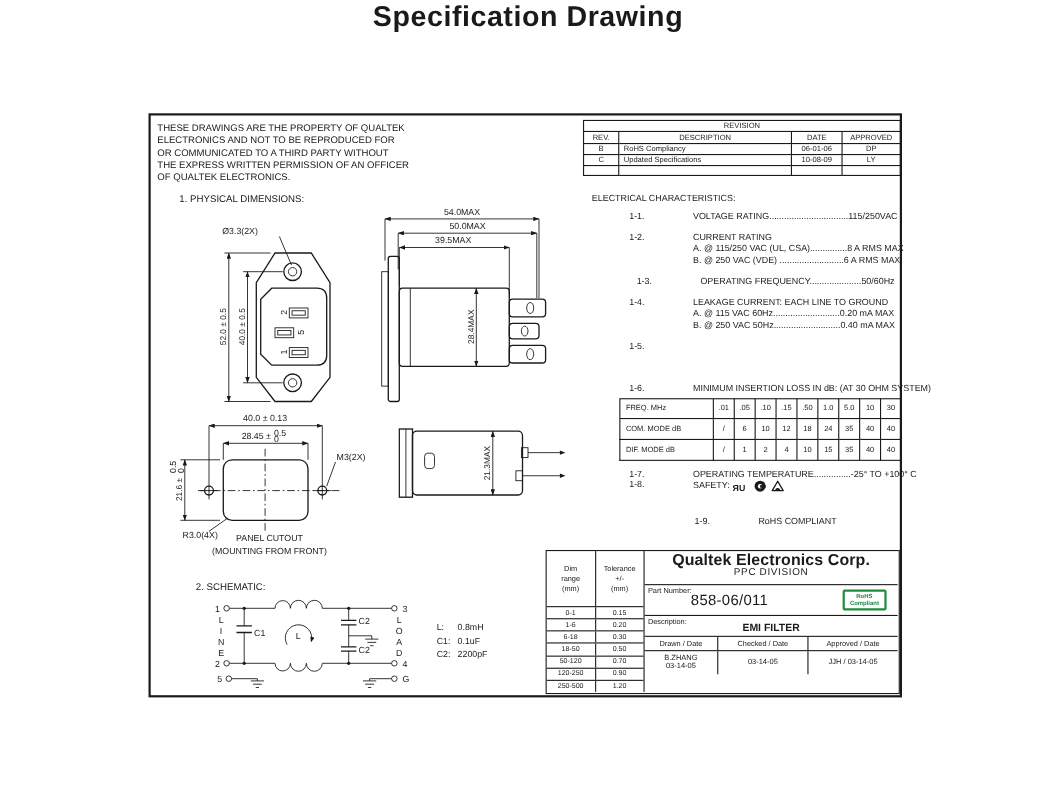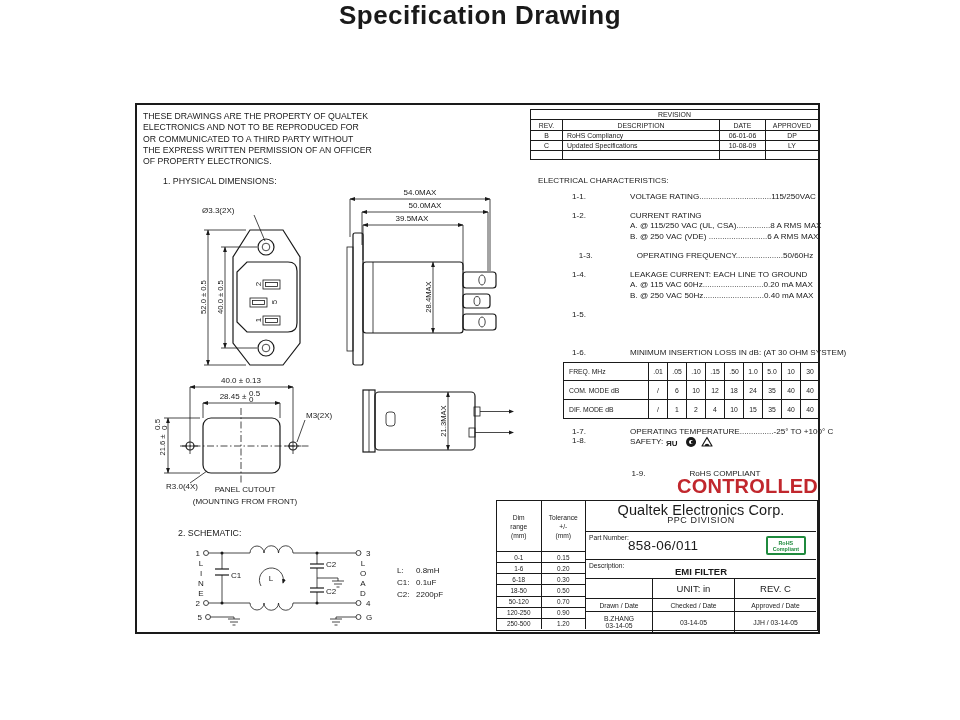--- a/index.html
+++ b/index.html
@@ -53,21 +53,21 @@
   #tol-head .hc { flex:1; display:flex; flex-direction:column; align-items:center; justify-content:center; line-height:9px; }
   #tol-head .hc:first-child { border-right:1px solid #1a1a1a; }
   #tol-rows { flex:1; display:flex; flex-direction:column; }
   #tol-rows .tr { flex:1; display:flex; border-bottom:1px solid #1a1a1a; }
   #tol-rows .tr:last-child { border-bottom:none; }
   #tol-rows .td { flex:1; display:flex; align-items:center; justify-content:center; font-size:6.4px; }
   #tol-rows .td:first-child { border-right:1px solid #1a1a1a; }
   #tb-main { position:absolute; left:89px; top:0; width:230px; height:128px; }
   .tb-row { position:relative; border-bottom:1px solid #1a1a1a; }
   #tb-company { height:30px; text-align:center; }
-  #tb-company .co { font-size:14.5px; font-weight:normal; letter-spacing:0.1px; margin-top:1px; }
+  #tb-company .co { font-size:14.5px; font-weight:bold; letter-spacing:0.1px; margin-top:1px; }
   #tb-company .dv { font-size:9px; font-weight:500; margin-top:-3px; letter-spacing:0.6px; }
   #tb-part { height:28px; }
   .small-label { position:absolute; left:3px; top:2px; font-size:6.7px; font-weight:500; }
   #tb-part .pn { position:absolute; left:42px; top:6px; font-size:13.5px; font-weight:500; letter-spacing:0.3px; }
   #rohs-badge { position:absolute; right:10px; top:4px; border:2px solid #1f8a3d; border-radius:2px;
                 padding:1.5px 5px; text-align:center; color:#1f8a3d; font-size:5.4px; font-weight:bold; line-height:6px; }
   #tb-desc { height:19px; }
   #tb-desc .dsc { position:absolute; left:0; right:0; top:6px; text-align:center; font-size:9.5px; font-weight:600; }
   #tb-unit { height:20px; display:flex; }
   #tb-unit .uc { display:flex; align-items:center; justify-content:center; font-size:9.5px; font-weight:500; }
@@ -92,21 +92,21 @@
 
   <div id="page-title" class="abs">Specification Drawing</div>
 
   <div id="frame" class="abs"></div>
 
   <div id="notice" class="abs">
     <div>THESE DRAWINGS ARE THE PROPERTY OF QUALTEK</div>
     <div>ELECTRONICS AND NOT TO BE REPRODUCED FOR</div>
     <div>OR COMMUNICATED TO A THIRD PARTY WITHOUT</div>
     <div>THE EXPRESS WRITTEN PERMISSION OF AN OFFICER</div>
-    <div>OF PROPERTY ELECTRONICS.</div>
+    <div>OF QUALTEK ELECTRONICS.</div>
   </div>
 
   <div id="rev-table" class="abs">
     <div class="r row0">
         <div class="c cl" style="width:289px;height:10px;">REVISION</div>
       </div>
     <div class="r">
       <div class="c cl rev-c0" style="height:11px;">REV.</div>
       <div class="c rev-c1" style="height:11px;">DESCRIPTION</div>
       <div class="c rev-c2" style="height:11px;">DATE</div>
@@ -364,21 +364,20 @@
       <div class="c num">2</div>
       <div class="c num">4</div>
       <div class="c num">10</div>
       <div class="c num">15</div>
       <div class="c num">35</div>
       <div class="c num">40</div>
       <div class="c num">40</div>
     </div>
   </div>
 
-  <div id="stamp" class="abs" style="color:#c1272d;">CONTROLLED</div>
 
   <div id="tblock" class="abs">
     <div id="tol">
       <div id="tol-head">
         <div class="hc">
           <div>Dim</div>
           <div>range</div>
           <div>(mm)</div>
         </div>
         <div class="hc">
@@ -427,25 +426,20 @@
         <div class="small-label">Part Number:</div>
         <div class="pn">858-06/011</div>
         <div id="rohs-badge">
           <div>RoHS</div>
           <div>Compliant</div>
         </div>
       </div>
       <div class="tb-row" id="tb-desc">
         <div class="small-label">Description:</div>
         <div class="dsc">EMI FILTER</div>
-      </div>
-      <div class="tb-row" id="tb-unit">
-        <div class="uc w1"></div>
-        <div class="uc w2">UNIT: in</div>
-        <div class="uc w3">REV.  C</div>
       </div>
       <div class="tb-row" id="tb-sign-labels">
         <div class="uc w1">Drawn / Date</div>
         <div class="uc w2">Checked / Date</div>
         <div class="uc w3">Approved / Date</div>
       </div>
       <div class="tb-row" id="tb-sign-vals">
         <div class="uc w1">
           <div>B.ZHANG</div>
           <div>03-14-05</div>

